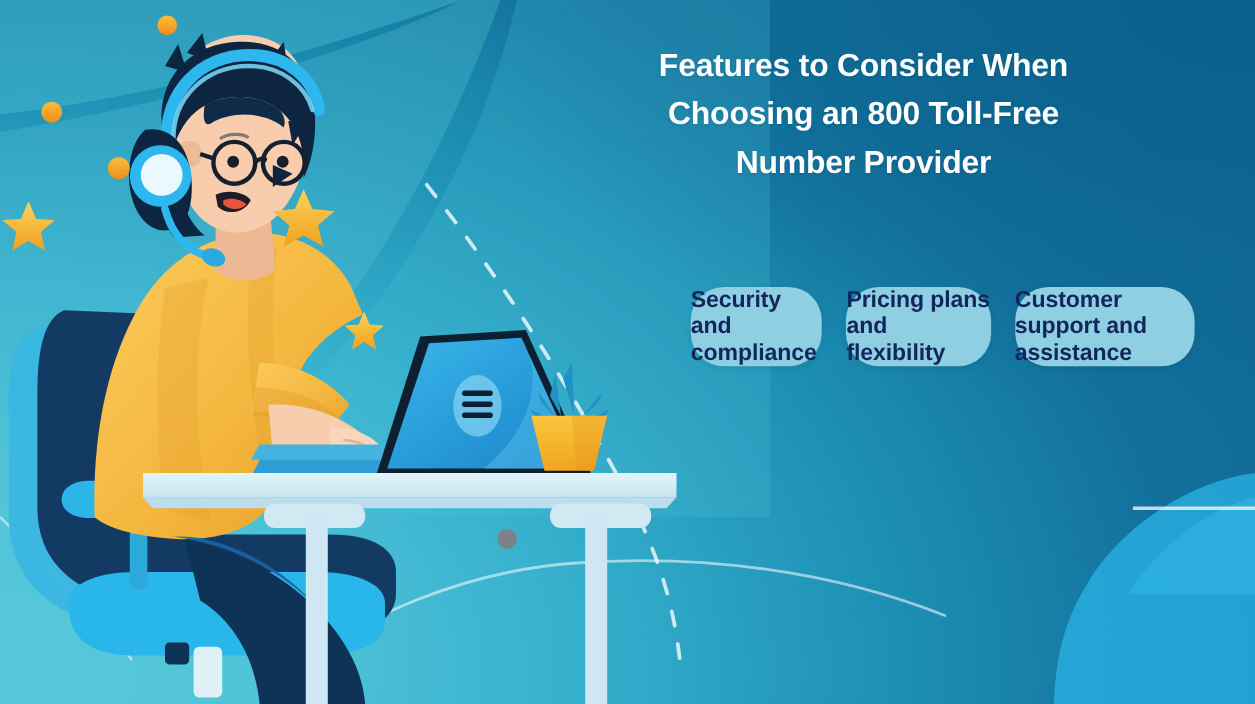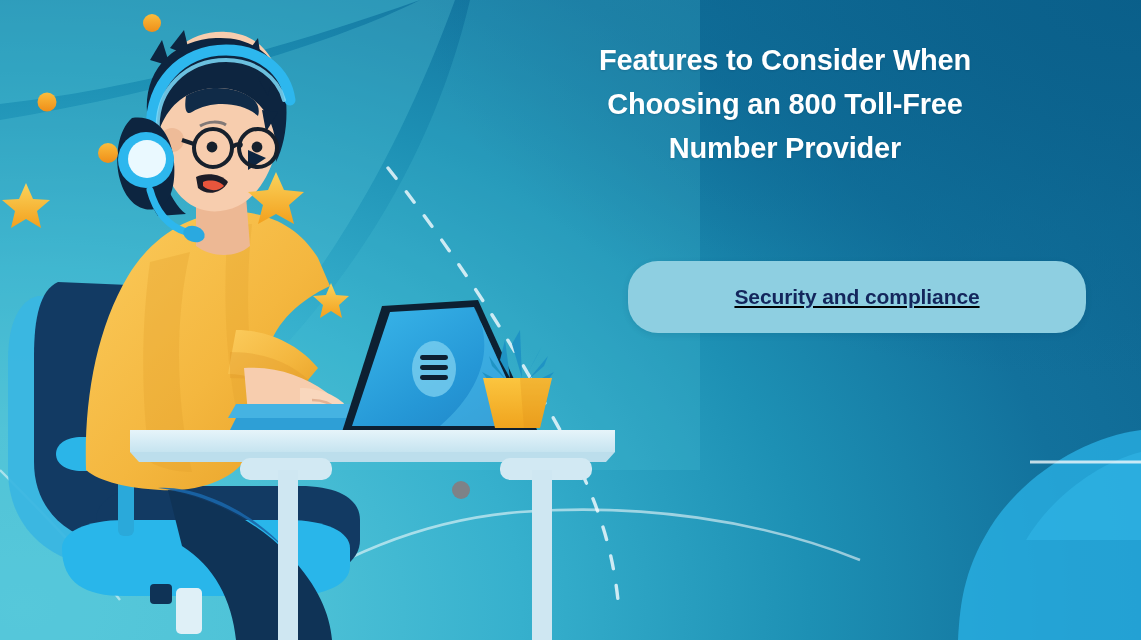--- a/index.html
+++ b/index.html
@@ -37,23 +37,22 @@
     letter-spacing:-0.2px;
     white-space:pre-line;
     text-shadow:0 1px 2px rgba(0,40,70,.18);
   }
 
   
   .pill-stack {
     position:absolute;
     left:628px; top:261px;
     width:458px;
-    display:flex; flex-direction:column;
+    display:flex; 
     gap:22px;
-    text-decoration:underline;
   }
   .pill {
     height:72px;
     border-radius:30px;
     background:#8ecfe1;
     display:flex; align-items:center; justify-content:center;
     color:#13265c;
     font-size:21px;
     font-weight:bold;
     letter-spacing:-0.1px;
@@ -265,15 +264,17 @@
 
     </g>
   </svg>
 
   <h1 class="title">Features to Consider When
 Choosing an 800 Toll-Free
 Number Provider</h1>
 
   <div class="pill-stack">
     <div class="pill">Security and compliance</div>
+    <div class="pill">Pricing plans and flexibility</div>
+    <div class="pill">Customer support and assistance</div>
   </div>
 
 </div>
 
 </body></html>

